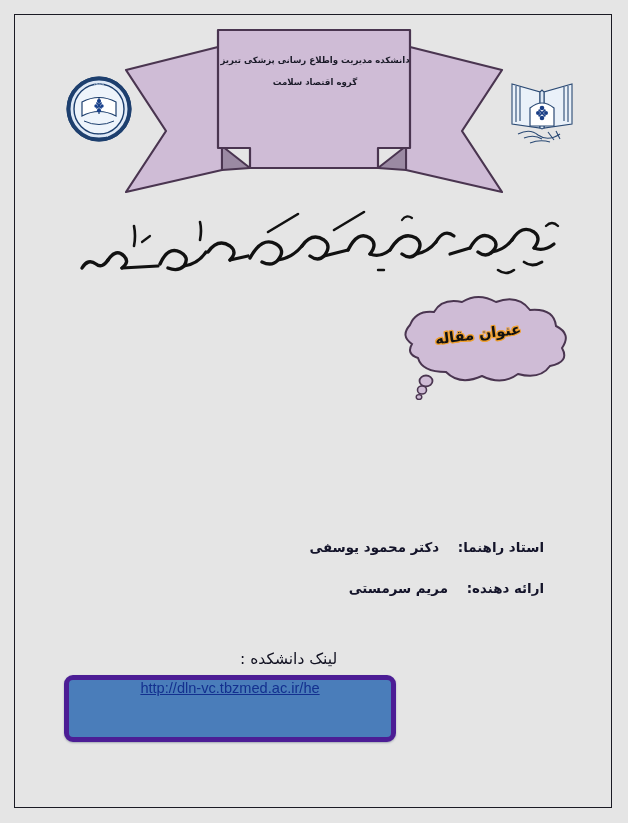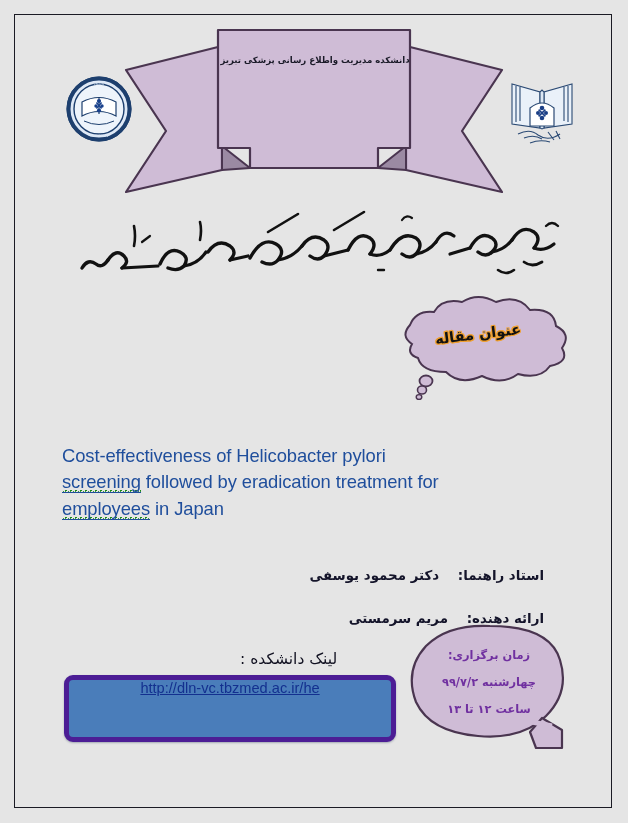--- a/index.html
+++ b/index.html
@@ -99,21 +99,21 @@
   }
 
   
   .credits{
     position:absolute;left:120px;top:540px;width:424px;
     direction:rtl;text-align:right;
     color:#14142a;
     font-weight:bold;
     font-size:13.4px;
   }
-  .credit-line{margin-bottom:26px;white-space:nowrap;margin-top:28px;}
+  .credit-line{margin-bottom:26px;white-space:nowrap;}
   .credit-role{display:inline-block;}
   .credit-name{display:inline-block;margin-right:14px;}
 
   
   .link-label{
     position:absolute;left:240px;top:650px;width:136px;
     direction:rtl;text-align:left;
     color:#101020;
     font-size:15.5px;
   }
@@ -163,20 +163,21 @@
       <path d="M398 42 L302 18 L302 142 L398 164 L358 103 Z" fill="#cfbcd6" stroke="#4a3550" stroke-width="2.2" stroke-linejoin="round"></path>
 
       <path d="M118 118 L146 140 L118 142 Z" fill="#9b8aa3" stroke="#4a3550" stroke-width="2" stroke-linejoin="round"></path>
 
       <path d="M302 118 L274 140 L302 142 Z" fill="#9b8aa3" stroke="#4a3550" stroke-width="2" stroke-linejoin="round"></path>
 
       <path d="M114 2 L306 2 L306 120 L274 120 L274 140 L146 140 L146 120 L114 120 Z" fill="#cfbcd6" stroke="#4a3550" stroke-width="2.2" stroke-linejoin="round"></path>
     </svg>
     <div class="ribbon-text">
       <div>دانشکده مدیریت واطلاع رسانی پزشکی تبریز</div>
+      <div>گروه اقتصاد سلامت</div>
     </div>
   </div>
 
   <div class="logo-left">
     <svg viewBox="0 0 66 66" xmlns="http://www.w3.org/2000/svg">
       <circle cx="33" cy="33" r="32" fill="#dfe9f6" stroke="#1d3f6e" stroke-width="1"></circle>
       <circle cx="33" cy="33" r="30.5" fill="none" stroke="#1d3f6e" stroke-width="4"></circle>
       <circle cx="33" cy="33" r="25" fill="#eef4fb" stroke="#1d3f6e" stroke-width="1.4"></circle>
       <path d="M16 40 Q33 31 50 40 L50 26 Q33 17 16 26 Z" fill="#ffffff" stroke="#1d3f6e" stroke-width="1.2"></path>
       <line x1="33" y1="21" x2="33" y2="38" stroke="#1d3f6e" stroke-width="1.2"></line>
@@ -282,54 +283,31 @@
                Q62 94 48 80
                Q24 80 20 66
                Q8 62 14 52 Z" fill="#cfbcd6" stroke="#4a3550" stroke-width="2"></path>
       <ellipse cx="28" cy="89" rx="6.5" ry="5.5" fill="#cfbcd6" stroke="#4a3550" stroke-width="1.8"></ellipse>
       <ellipse cx="24" cy="98" rx="4.5" ry="4" fill="#cfbcd6" stroke="#4a3550" stroke-width="1.6"></ellipse>
       <ellipse cx="21" cy="105" rx="2.8" ry="2.4" fill="#cfbcd6" stroke="#4a3550" stroke-width="1.4"></ellipse>
     </svg>
     <div class="cloud-label">عنوان مقاله</div>
   </div>
 
-  <div class="eng-title">
-    <span>Cost-effectiveness of Helicobacter pylori</span><br>
-    <span class="spell">screening</span><span> followed by eradication treatment for</span><br>
-    <span class="spell">employees</span><span> in Japan</span>
-  </div>
 
   <div class="credits">
     <div class="credit-line">
       <span class="credit-role">استاد راهنما:</span>
       <span class="credit-name">دکتر محمود یوسفی</span>
     </div>
     <div class="credit-line">
       <span class="credit-role">ارائه دهنده:</span>
       <span class="credit-name">مریم سرمستی</span>
     </div>
   </div>
 
   <div class="link-label">لینک دانشکده :</div>
   <div class="link-box">
     <span class="link-url">http://dln-vc.tbzmed.ac.ir/he</span>
   </div>
 
-  <div class="bubble-wrap">
-    <svg viewBox="0 0 184 132" xmlns="http://www.w3.org/2000/svg">
-      <path d="M86 4
-               Q146 4 156 38
-               Q166 70 142 94
-               Q118 118 74 114
-               Q26 110 12 80
-               Q0 48 22 24
-               Q44 2 86 4 Z" fill="#cfbcd6" stroke="#4a3550" stroke-width="2.2"></path>
-      <path d="M138 96 L158 108 L158 126 L132 126 L126 110 Z" fill="#cfbcd6" stroke="#4a3550" stroke-width="2.2" stroke-linejoin="round"></path>
-      <path d="M128 100 L148 104" stroke="#cfbcd6" stroke-width="5"></path>
-    </svg>
-    <div class="bubble-text">
-      <div>زمان برگزاری:</div>
-      <div>چهارشنبه ۹۹/۷/۲</div>
-      <div>ساعت ۱۲ تا ۱۳</div>
-    </div>
-  </div>
 
 </div>
 
 </body></html>

